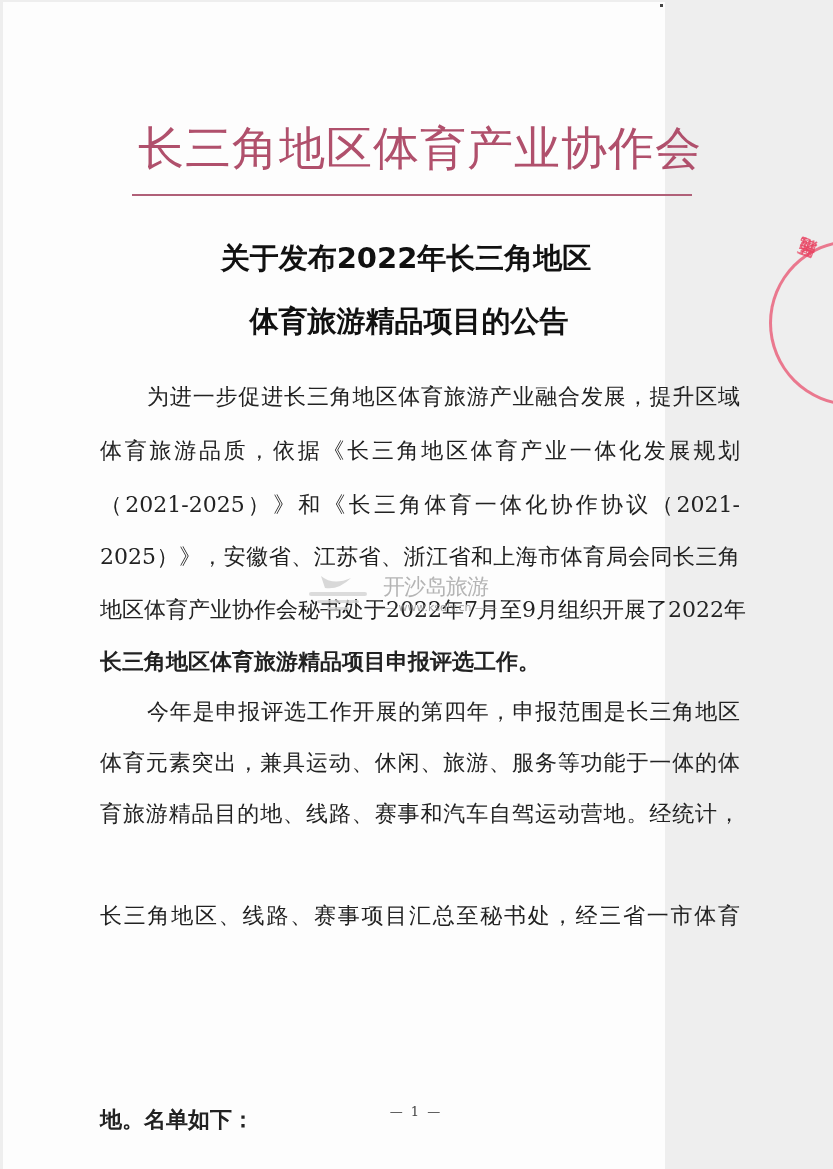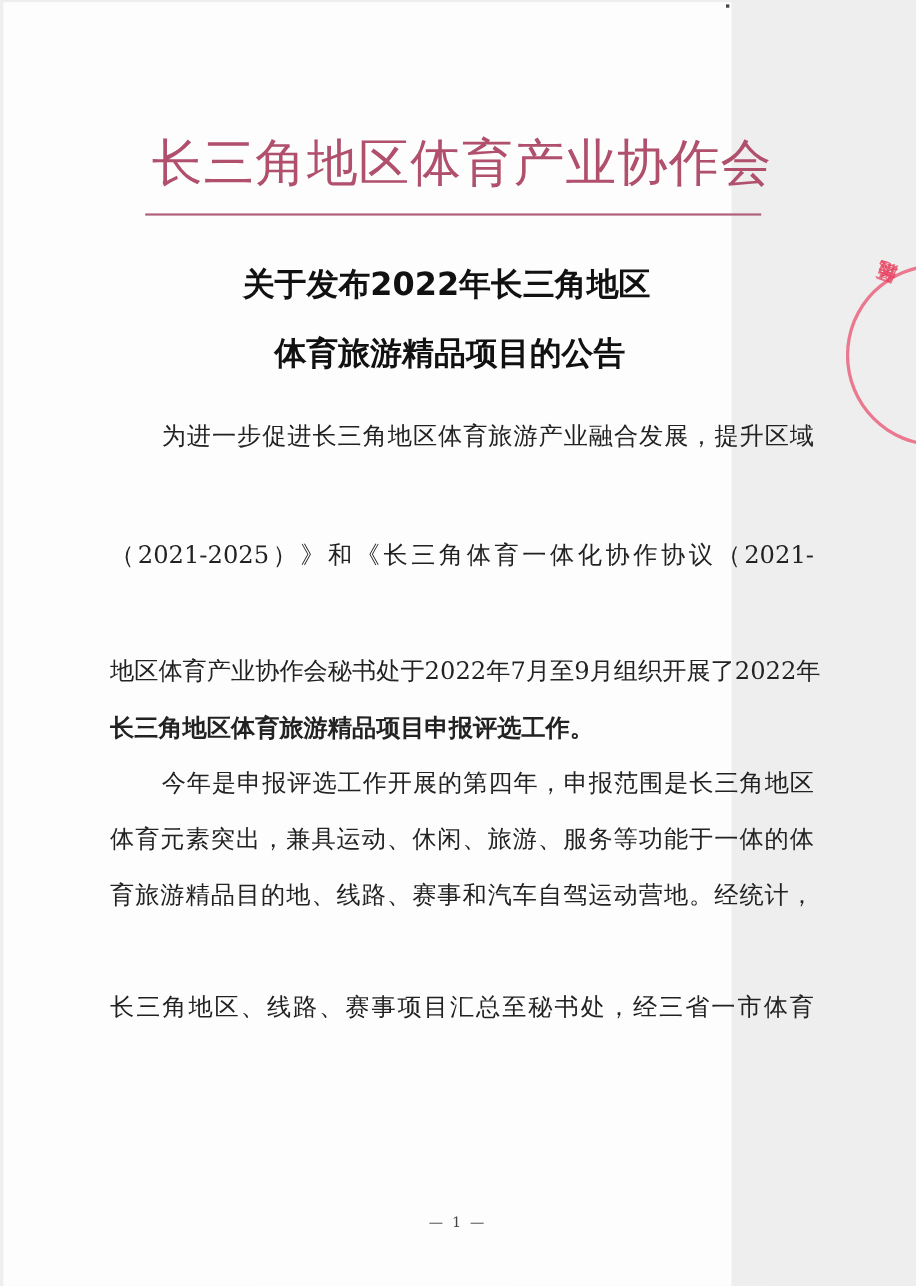--- a/index.html
+++ b/index.html
@@ -119,27 +119,40 @@
 <div class="page">
   <div class="corner-mark"></div>
 
   <div class="org-header">长三角地区体育产业协作会</div>
   <div class="header-rule"></div>
 
   <div class="title l1">关于发布2022年长三角地区</div>
   <div class="title l2">体育旅游精品项目的公告</div>
 
   <div class="body-line indent" style="top:380px">为进一步促进长三角地区体育旅游产业融合发展，提升区域</div>
+  <div class="body-line" style="top:434px">体育旅游品质，依据《长三角地区体育产业一体化发展规划</div>
   <div class="body-line" style="top:488px">（2021-2025）》和《长三角体育一体化协作协议（2021-</div>
+  <div class="body-line" style="top:540px">2025）》，安徽省、江苏省、浙江省和上海市体育局会同长三角</div>
   <div class="body-line" style="top:593px">地区体育产业协作会秘书处于2022年7月至9月组织开展了2022年</div>
   <div class="body-line last" style="top:645px">长三角地区体育旅游精品项目申报评选工作。</div>
 
   <div class="body-line indent" style="top:695px">今年是申报评选工作开展的第四年，申报范围是长三角地区</div>
   <div class="body-line" style="top:746px">体育元素突出，兼具运动、休闲、旅游、服务等功能于一体的体</div>
   <div class="body-line" style="top:797px">育旅游精品目的地、线路、赛事和汽车自驾运动营地。经统计，</div>
   <div class="body-line" style="top:899px">长三角地区、线路、赛事项目汇总至秘书处，经三省一市体育</div>
+  <div class="body-line last" style="top:1103px">地。名单如下：</div>
 
   <div class="page-number">— 1 —</div>
 
   <div class="seal"></div>
   <div class="seal-text">长三角地区</div>
 
+  <div class="watermark">
+    <svg class="wm-logo" viewBox="0 0 70 45">
+      <path d="M18 4 Q30 14 48 6 Q36 18 22 16 Z" fill="rgba(200,200,200,0.7)"></path>
+      <rect x="6" y="20" width="58" height="4" rx="2" fill="rgba(210,210,210,0.8)"></rect>
+      <rect x="14" y="28" width="42" height="3" rx="1.5" fill="rgba(210,210,210,0.8)"></rect>
+      <rect x="24" y="35" width="22" height="3" rx="1.5" fill="rgba(210,210,210,0.8)"></rect>
+    </svg>
+    <div class="wm-text">开沙岛旅游</div>
+    <div class="wm-url">—— <span>www.ksdly.cn</span> ——</div>
+  </div>
 </div>
 
 </body></html>

